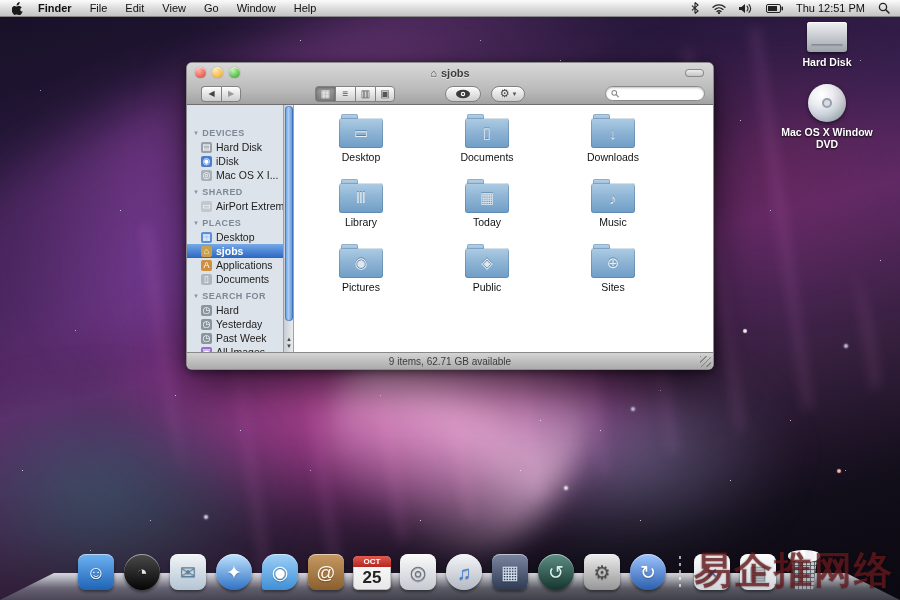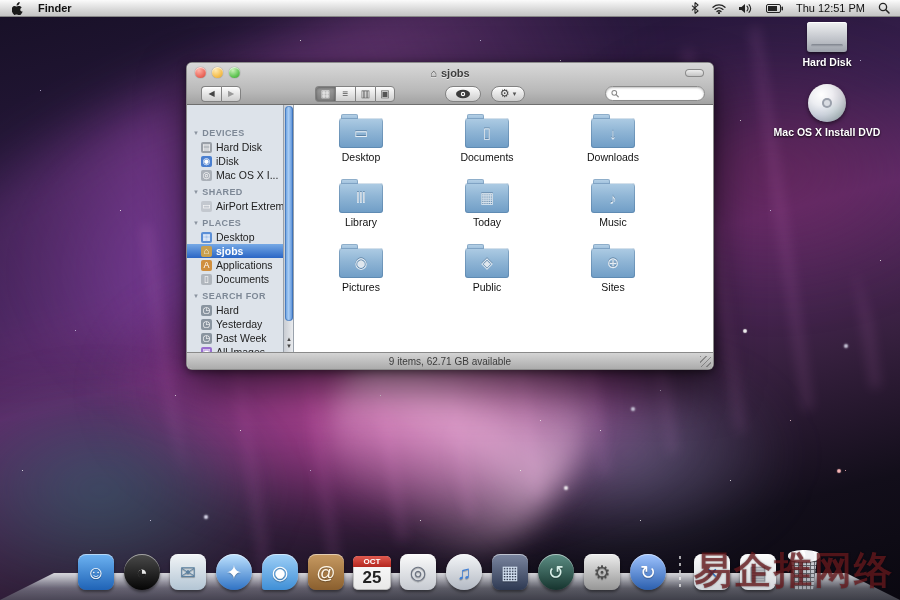--- a/index.html
+++ b/index.html
@@ -173,20 +173,21 @@
   <div class="stars-big"></div>
 </div>
 
 <div class="menubar">
   <span class="apple">
     <svg width="11" height="13" viewBox="0 0 11 13">
       <path fill="#1a1a1a" d="M7.7 0c.1.9-.3 1.8-.8 2.4-.6.7-1.5 1.2-2.3 1.1-.1-.9.3-1.8.8-2.3C6 .5 7 .1 7.7 0zM10.6 9.6c-.4 1-.6 1.4-1.2 2.2-.8 1.1-1.8 2.1-2.7 1.2-.9 0-1.1-.6-2.2-.6s-1.4.6-2.2.6c-1-.9-1.8-2-2.3-3.2C-.9 7.4.1 4.5 2.1 4.1c.9-.1 1.7.5 2.3.5.6 0 1.6-.6 2.7-.5.5 0 1.8.2 2.6 1.4-2.2 1.3-1.8 4 .9 4.1z"></path>
     </svg>
   </span>
   <span class="appmenu">Finder</span>
+  <span id="menus"><span class="mitem">File</span><span class="mitem">Edit</span><span class="mitem">View</span><span class="mitem">Go</span><span class="mitem">Window</span><span class="mitem">Help</span></span>
   <div class="mright">
     <span>
       <svg width="8" height="12" viewBox="0 0 8 12">
           <path d="M4 0.5v11M4 0.5l3 2.6-6 5.3M4 11.5l3-2.6-6-5.3" stroke="#222" stroke-width="1.1" fill="none"></path>
         </svg>
     </span>
     <span>
       <svg width="14" height="11" viewBox="0 0 14 11">
           <path d="M1 4.2a9 9 0 0 1 12 0M3 6.4a6 6 0 0 1 8 0M5 8.6a3 3 0 0 1 4 0" stroke="#222" stroke-width="1.3" fill="none" stroke-linecap="round"></path>
           <circle cx="7" cy="10" r="1.1" fill="#222"></circle>
@@ -215,21 +216,21 @@
   </div>
 </div>
 
 <div class="desk-icons" id="desk-icons">
     <div class="desk-icon">
       <div class="hd-art"></div>
       <div class="lbl">Hard Disk</div>
     </div>
     <div class="desk-icon">
       <div class="dvd-art"></div>
-      <div class="lbl">Mac OS X Install DVD</div>
+      <div class="lbl">Mac OS X Window DVD</div>
     </div>
   </div>
 
 <div class="window">
   <div class="chrome">
     <div class="titlebar">
       <div class="lights">
         <div class="light red"></div>
         <div class="light yellow"></div>
         <div class="light green"></div>

